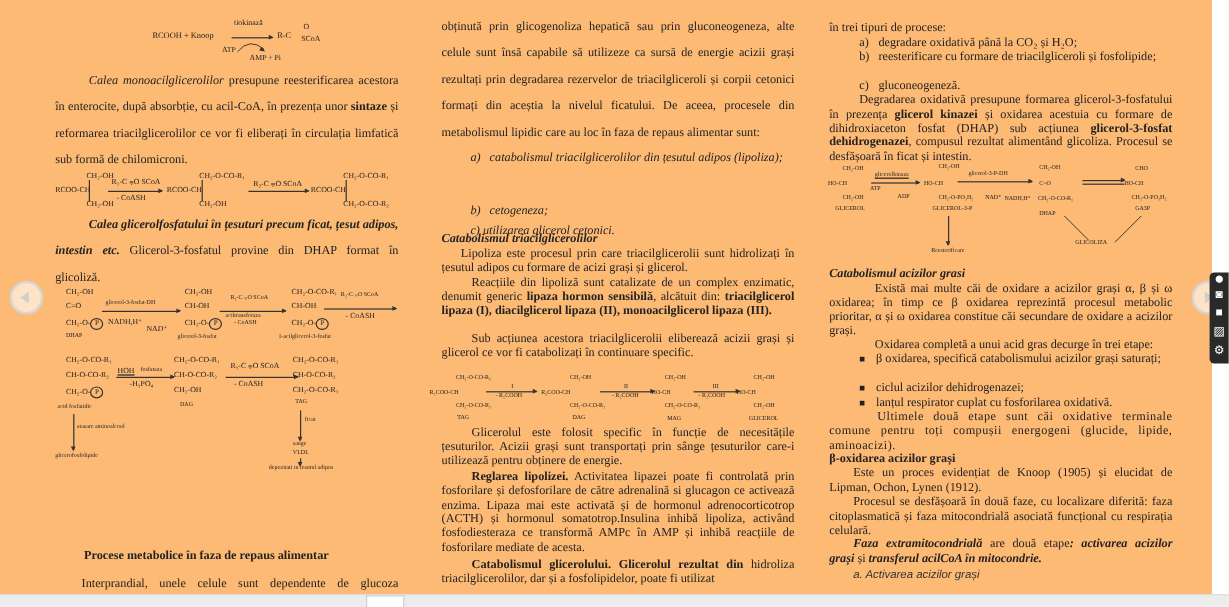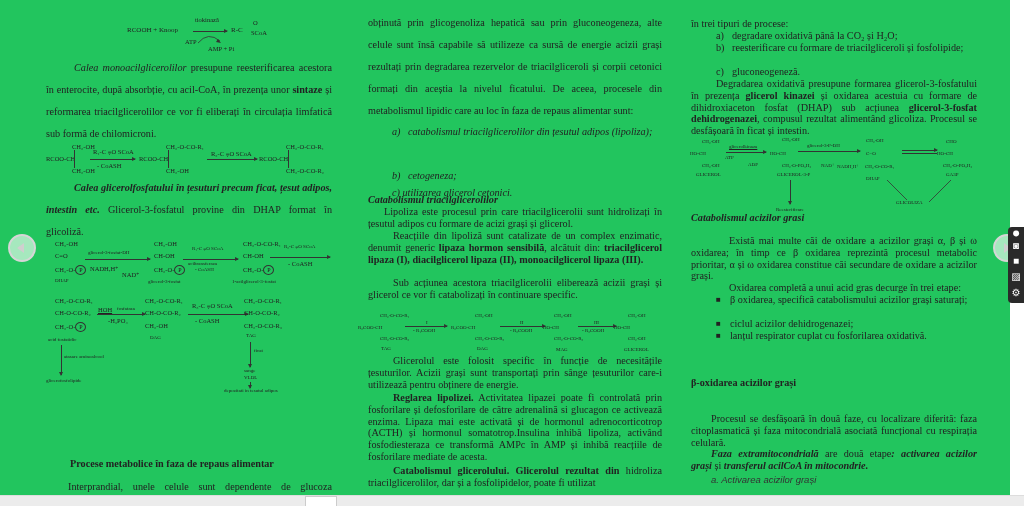--- a/index.html
+++ b/index.html
@@ -1,18 +1,18 @@
 <!DOCTYPE html>
 <html><head>
 <meta charset="utf-8">
 <style>
   html,body{margin:0;padding:0;}
   body{width:1024px;height:506px;overflow:hidden;background:#f3f3f3;font-family:"Liberation Serif","DejaVu Serif",serif;color:#222;position:relative;}
   .viewer{position:absolute;left:0;top:0;width:1024px;height:495px;background:#fff;}
-  .page{position:absolute;top:0;height:495px;background:#22c55e;overflow:hidden;}
+  .page{position:absolute;top:0;height:495px;background:#fdba74;overflow:hidden;}
   .p1{left:0;width:350px;border-right:1px solid #e4e4e4;}
   .p2{left:350px;width:330px;border-right:1px solid #e4e4e4;}
   .p3{left:680px;width:330px;}
   .bottom-bar{position:absolute;left:0;top:495px;width:1024px;height:11px;background:#ececec;border-top:1px solid #ddd;}
   .bottom-tab{position:absolute;left:305px;top:496px;width:30px;height:10px;background:#fff;border:1px solid #ccc;border-bottom:none;}
 
   .txt{position:absolute;font-size:10.2px;line-height:22px;text-align:justify;}
   .txt.tight{line-height:11.8px;}
   .ind{text-indent:28px;}
   .chem{position:absolute;font-size:6.5px;line-height:8px;color:#222;white-space:nowrap;}
@@ -237,36 +237,38 @@
       <span class="chem sm" style="left:266px;top:172px;">GA3P</span>
       <div class="vline varrow" style="left:110px;top:180px;height:24px;"></div>
       <span class="chem sm" style="left:96px;top:207px;">Reesterificare</span>
       <svg style="position:absolute;left:205px;top:178px;" width="70" height="30">
           <line x1="2" y1="2" x2="22" y2="22" stroke="#333" stroke-width="0.8"></line>
           <line x1="66" y1="2" x2="44" y2="24" stroke="#333" stroke-width="0.8"></line>
         </svg>
       <span class="chem sm" style="left:216px;top:200px;">GLICOLIZA</span>
     </div>
 
-    <div class="txt tight" style="left:11px;top:212px;width:290px;font-weight:bold;font-style:italic;">Catabolismul acizilor grasi</div>
+    <div class="txt tight" style="left:11px;top:223px;width:290px;font-weight:bold;font-style:italic;">Catabolismul acizilor grasi</div>
     <p class="txt tight" style="left:11px;top:235px;width:286px;margin:0;text-indent:38px;">Există mai multe căi de oxidare a acizilor grași α, β și ω oxidarea; în timp ce β oxidarea reprezintă procesul metabolic prioritar, α și ω oxidarea constitue căi secundare de oxidare a acizilor grași.</p>
     <p class="txt tight" style="left:11px;top:282px;width:286px;margin:0;text-indent:38px;">Oxidarea completă a unui acid gras decurge în trei etape:</p>
     <div class="list" style="left:36px;top:294px;width:262px;text-align:justify;">
         <span style="position:absolute;left:0;font-size:8px;">■</span>
         <span style="display:block;padding-left:14px;">β oxidarea, specifică catabolismului acizilor grași saturați;</span>
       </div>
     <div class="list" style="left:36px;top:318px;width:262px;">
         <span style="position:absolute;left:0;font-size:8px;">■</span>
         <span style="display:block;padding-left:14px;">ciclul acizilor dehidrogenazei;</span>
       </div>
     <div class="list" style="left:36px;top:330px;width:262px;">
         <span style="position:absolute;left:0;font-size:8px;">■</span>
         <span style="display:block;padding-left:14px;">lanțul respirator cuplat cu fosforilarea oxidativă.</span>
       </div>
+    <p class="txt tight" style="left:11px;top:342px;width:286px;margin:0;text-indent:40px;letter-spacing:0.4px;">Ultimele două etape sunt căi oxidative terminale comune pentru toți compușii energogeni (glucide, lipide, aminoacizi).</p>
     <div class="txt tight" style="left:11px;top:377px;width:290px;font-weight:bold;">β-oxidarea acizilor grași</div>
+    <p class="txt tight" style="left:11px;top:389px;width:286px;margin:0;text-indent:20px;">Este un proces evidențiat de Knoop (1905) și elucidat de Lipman, Ochon, Lynen (1912).</p>
     <p class="txt tight" style="left:11px;top:413px;width:286px;margin:0;text-indent:20px;">Procesul se desfășoară în două faze, cu localizare diferită: faza citoplasmatică și faza mitocondrială asociată funcțional cu respirația celulară.</p>
     <p class="txt tight" style="left:11px;top:448px;width:286px;margin:0;text-indent:20px;"><b><i>Faza extramitocondrială</i></b><span> are două etape</span><b><i>: activarea acizilor grași</i></b><span> și </span><b><i>transferul acilCoA în mitocondrie.</i></b></p>
     <div class="txt tight" style="left:31px;top:474px;width:260px;font-style:italic;font-family:'Liberation Sans',sans-serif;font-size:9.5px;color:#333;">a.   Activarea acizilor grași</div>
   </div>
 
   <div class="nav-circle nav-left">
       <span class="tri-l"></span>
     </div>
   <div class="nav-circle nav-right">
       <span class="tri-r"></span>

